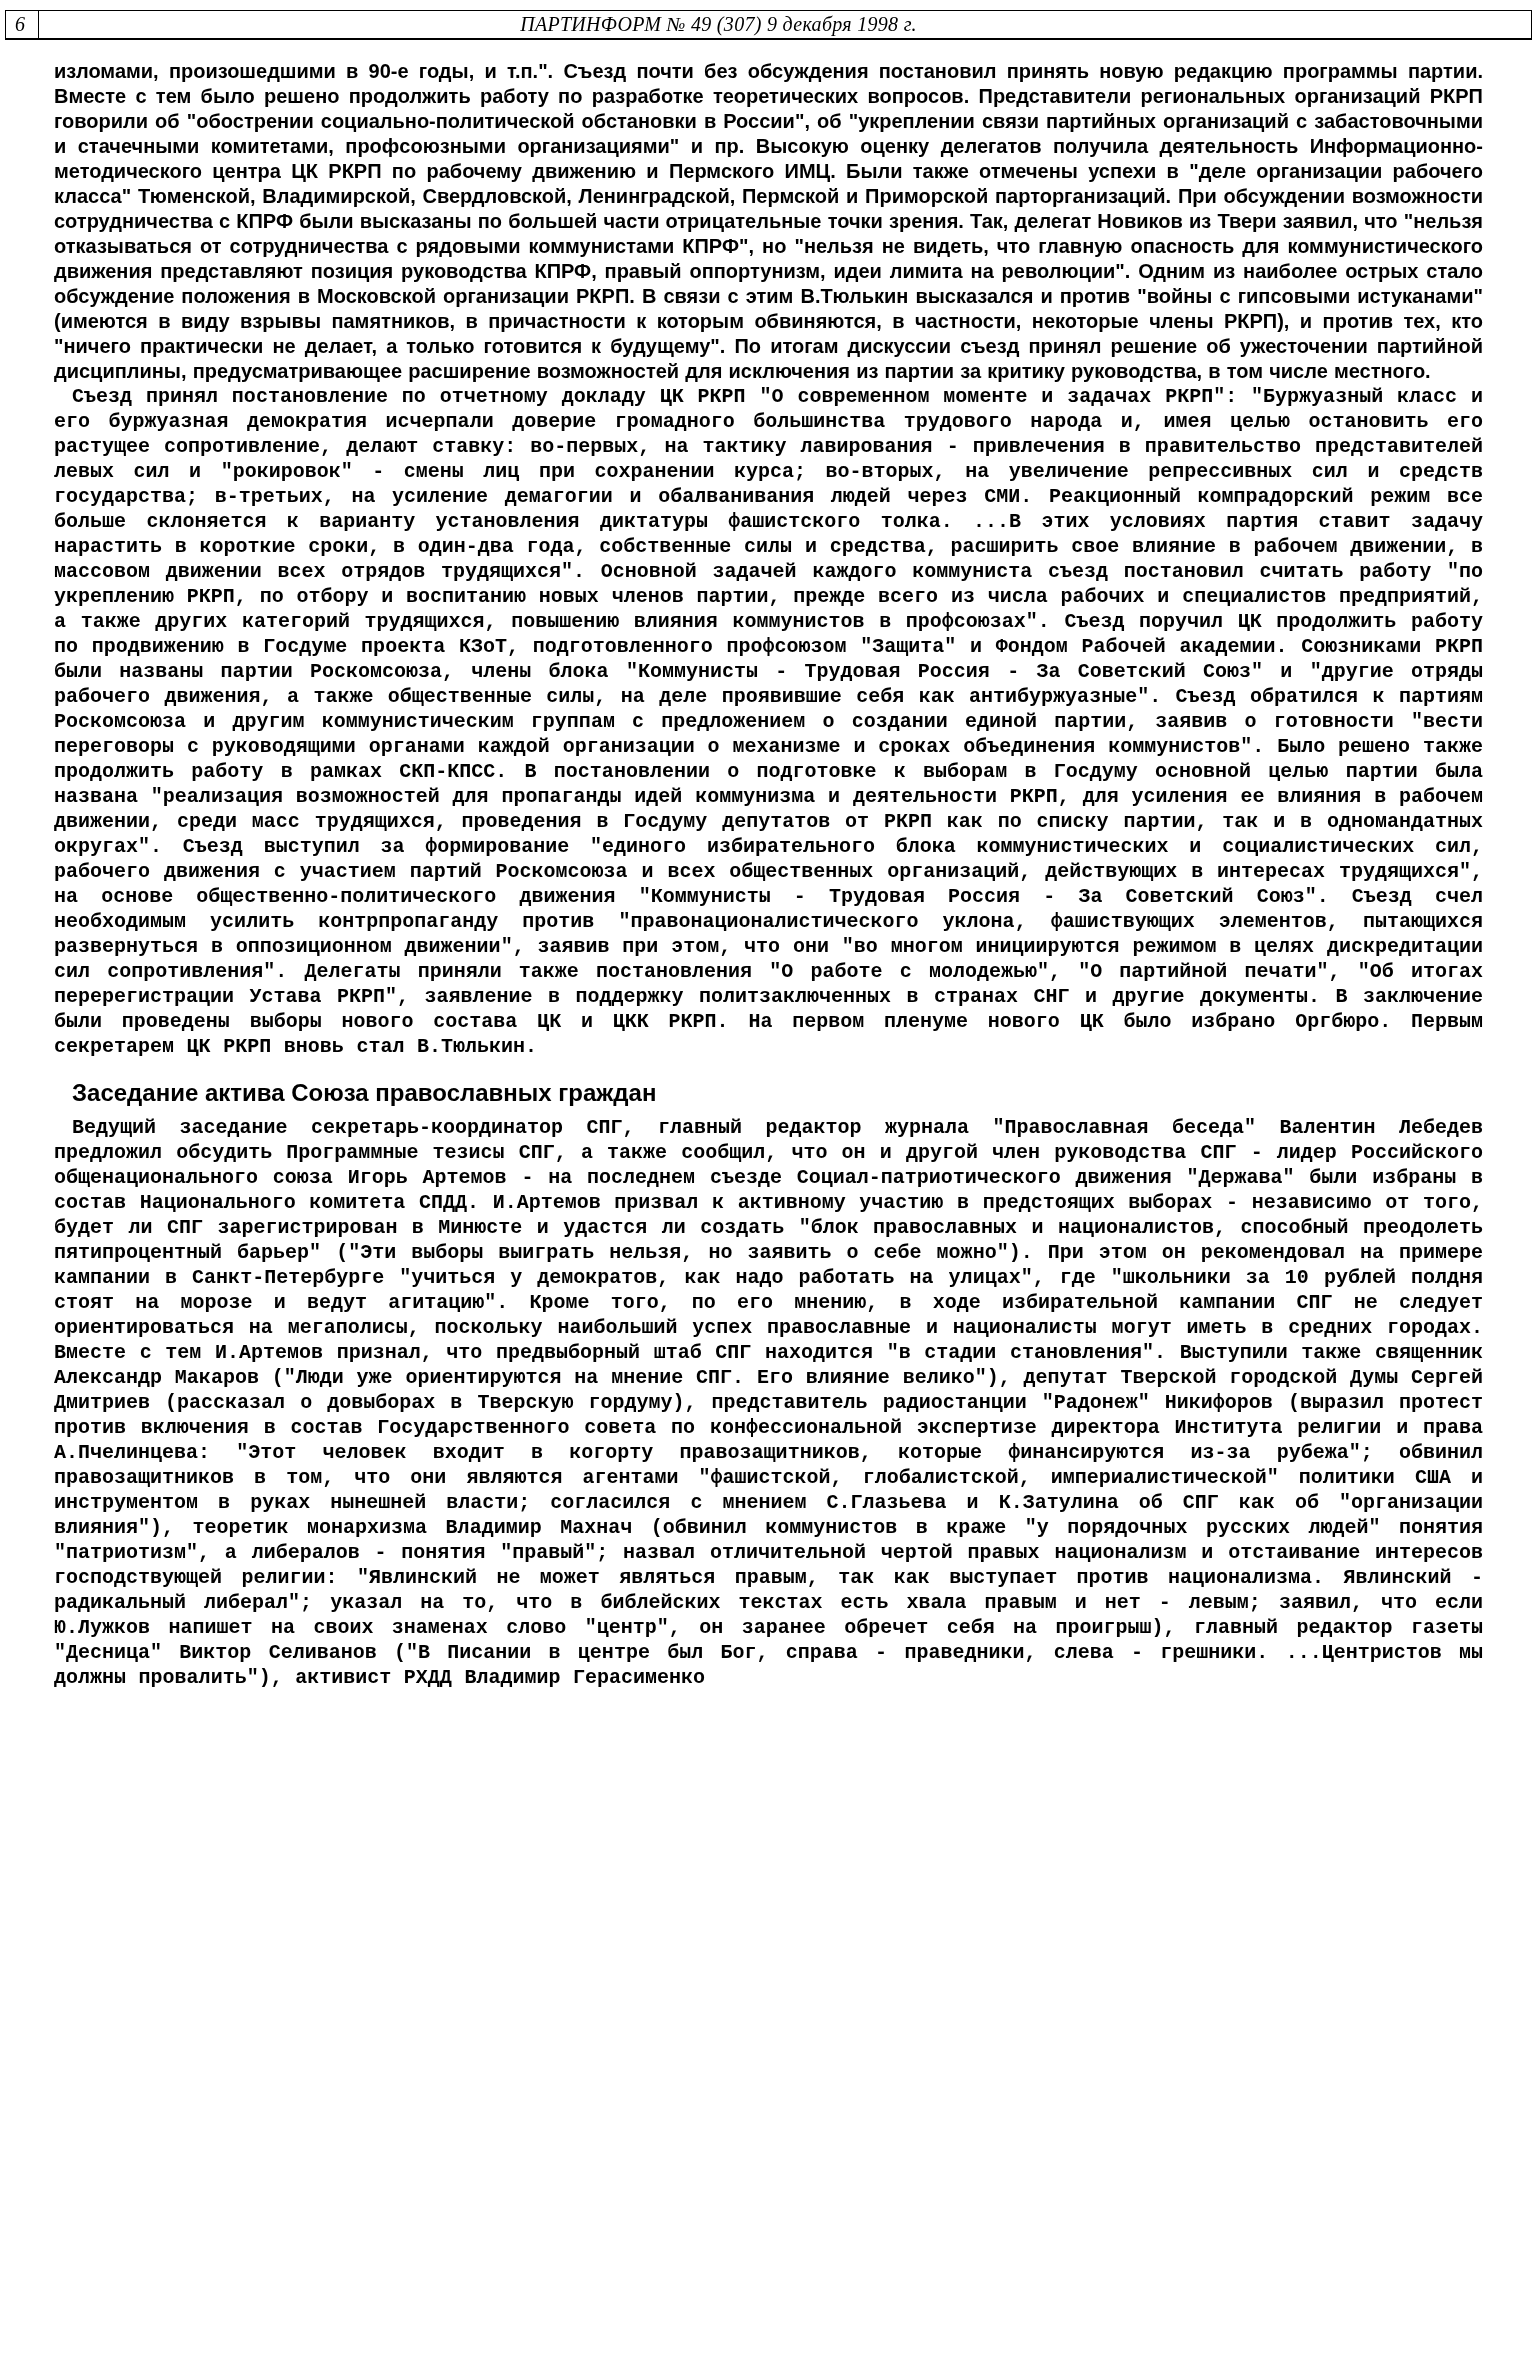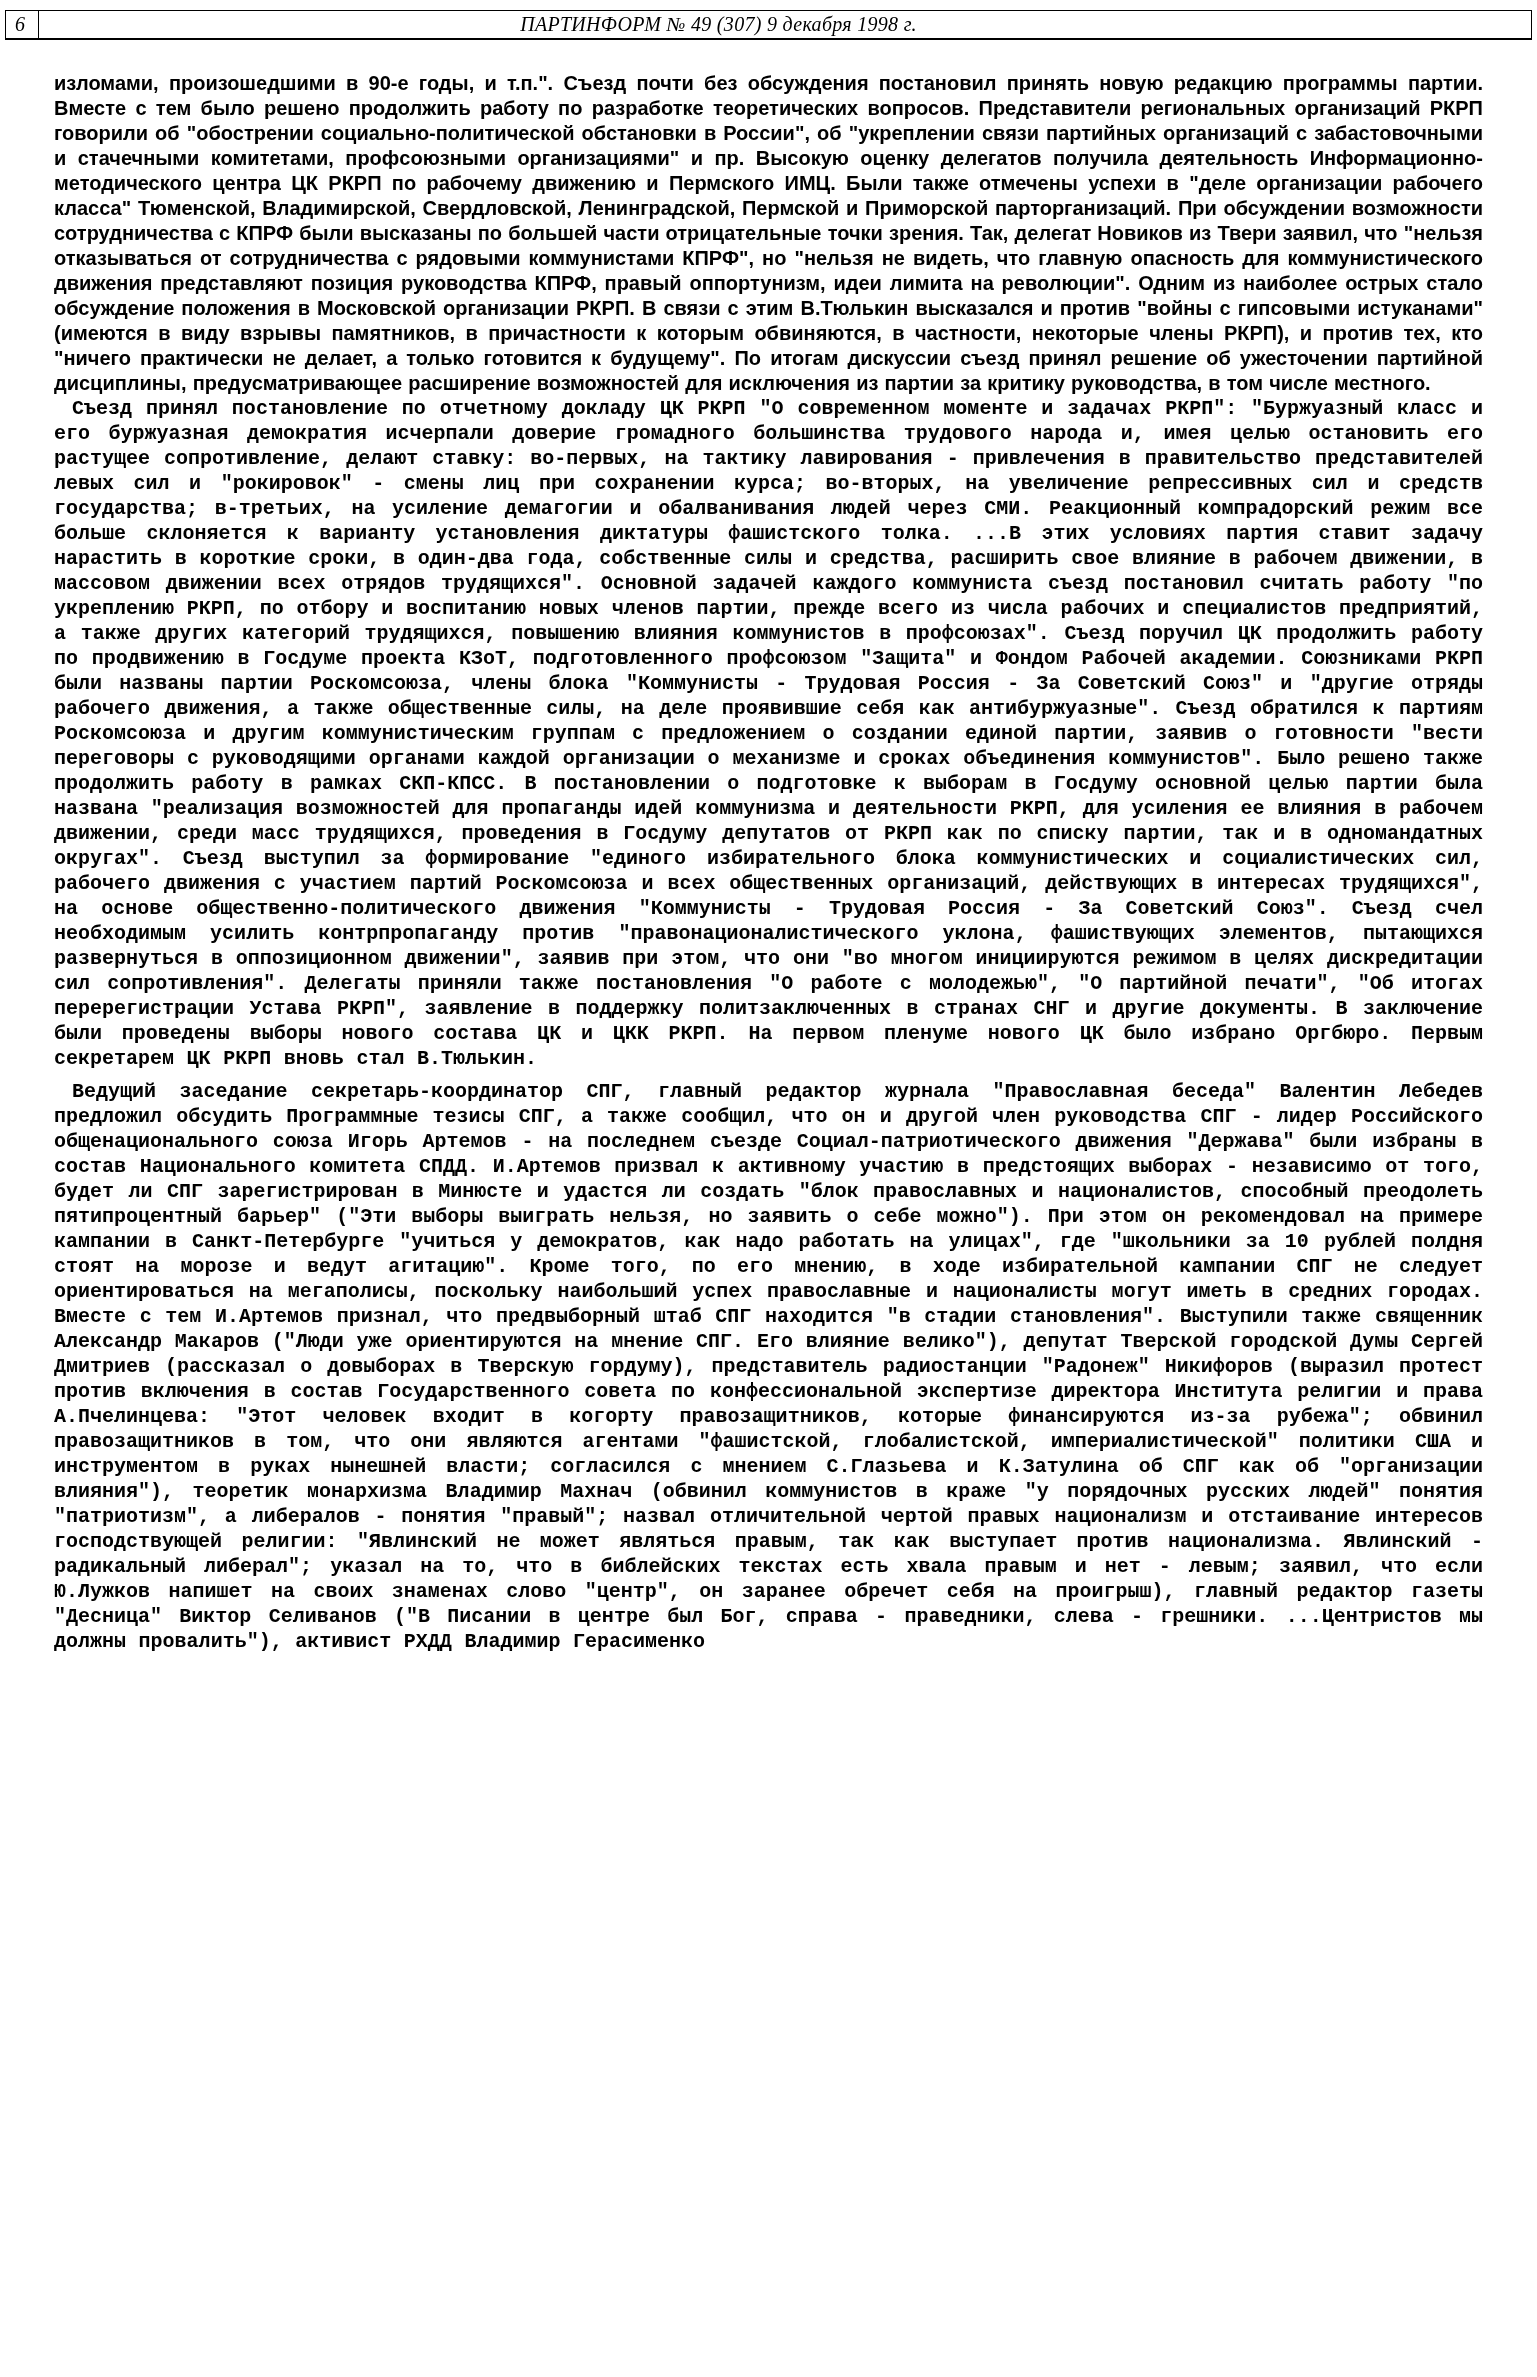--- a/index.html
+++ b/index.html
@@ -46,21 +46,20 @@
     padding-right: 133px;
     letter-spacing: 0.3px;
     white-space: nowrap;
   }
   
   .content {
     position: absolute;
     top: 59px;
     left: 54px;
     right: 54px;
-    margin-top: 12px;
   }
   .para {
     font-size: 20px;
     line-height: 25px;
     font-weight: bold;
     text-align: justify;
     word-spacing: 0.6px;
   }
   .para.indent { text-indent: 18px; font-family: Liberation Mono, monospace; }
   .para.lead { font-weight: normal; }
@@ -83,20 +82,21 @@
     <div class="page-number">6</div>
     <div class="issue-title">ПАРТИНФОРМ № 49 (307) 9 декабря 1998 г.</div>
   </div>
 
   <div class="content">
 
     <p class="para">изломами, произошедшими в 90-е годы, и т.п.". Съезд почти без обсуждения постановил принять новую редакцию программы партии. Вместе с тем было решено продолжить работу по разработке теоретических вопросов. Представители региональных организаций РКРП говорили об "обострении социально-политической обстановки в России", об "укреплении связи партийных организаций с забастовочными и стачечными комитетами, профсоюзными организациями" и пр. Высокую оценку делегатов получила деятельность Информационно-методического центра ЦК РКРП по рабочему движению и Пермского ИМЦ. Были также отмечены успехи в "деле организации рабочего класса" Тюменской, Владимирской, Свердловской, Ленинградской, Пермской и Приморской парторганизаций. При обсуждении возможности сотрудничества с КПРФ были высказаны по большей части отрицательные точки зрения. Так, делегат Новиков из Твери заявил, что "нельзя отказываться от сотрудничества с рядовыми коммунистами КПРФ", но "нельзя не видеть, что главную опасность для коммунистического движения представляют позиция руководства КПРФ, правый оппортунизм, идеи лимита на революции". Одним из наиболее острых стало обсуждение положения в Московской организации РКРП. В связи с этим В.Тюлькин высказался и против "войны с гипсовыми истуканами" (имеются в виду взрывы памятников, в причастности к которым обвиняются, в частности, некоторые члены РКРП), и против тех, кто "ничего практически не делает, а только готовится к будущему". По итогам дискуссии съезд принял решение об ужесточении партийной дисциплины, предусматривающее расширение возможностей для исключения из партии за критику руководства, в том числе местного.</p>
 
     <p class="para indent">Съезд принял постановление по отчетному докладу ЦК РКРП "О современном моменте и задачах РКРП": "Буржуазный класс и его буржуазная демократия исчерпали доверие громадного большинства трудового народа и, имея целью остановить его растущее сопротивление, делают ставку: во-первых, на тактику лавирования - привлечения в правительство представителей левых сил и "рокировок" - смены лиц при сохранении курса; во-вторых, на увеличение репрессивных сил и средств государства; в-третьих, на усиление демагогии и обалванивания людей через СМИ. Реакционный компрадорский режим все больше склоняется к варианту установления диктатуры фашистского толка. ...В этих условиях партия ставит задачу нарастить в короткие сроки, в один-два года, собственные силы и средства, расширить свое влияние в рабочем движении, в массовом движении всех отрядов трудящихся". Основной задачей каждого коммуниста съезд постановил считать работу "по укреплению РКРП, по отбору и воспитанию новых членов партии, прежде всего из числа рабочих и специалистов предприятий, а также других категорий трудящихся, повышению влияния коммунистов в профсоюзах". Съезд поручил ЦК продолжить работу по продвижению в Госдуме проекта КЗоТ, подготовленного профсоюзом "Защита" и Фондом Рабочей академии. Союзниками РКРП были названы партии Роскомсоюза, члены блока "Коммунисты - Трудовая Россия - За Советский Союз" и "другие отряды рабочего движения, а также общественные силы, на деле проявившие себя как антибуржуазные". Съезд обратился к партиям Роскомсоюза и другим коммунистическим группам с предложением о создании единой партии, заявив о готовности "вести переговоры с руководящими органами каждой организации о механизме и сроках объединения коммунистов". Было решено также продолжить работу в рамках СКП-КПСС. В постановлении о подготовке к выборам в Госдуму основной целью партии была названа "реализация возможностей для пропаганды идей коммунизма и деятельности РКРП, для усиления ее влияния в рабочем движении, среди масс трудящихся, проведения в Госдуму депутатов от РКРП как по списку партии, так и в одномандатных округах". Съезд выступил за формирование "единого избирательного блока коммунистических и социалистических сил, рабочего движения с участием партий Роскомсоюза и всех общественных организаций, действующих в интересах трудящихся", на основе общественно-политического движения "Коммунисты - Трудовая Россия - За Советский Союз". Съезд счел необходимым усилить контрпропаганду против "правонационалистического уклона, фашиствующих элементов, пытающихся развернуться в оппозиционном движении", заявив при этом, что они "во многом инициируются режимом в целях дискредитации сил сопротивления". Делегаты приняли также постановления "О работе с молодежью", "О партийной печати", "Об итогах перерегистрации Устава РКРП", заявление в поддержку политзаключенных в странах СНГ и другие документы. В заключение были проведены выборы нового состава ЦК и ЦКК РКРП. На первом пленуме нового ЦК было избрано Оргбюро. Первым секретарем ЦК РКРП вновь стал В.Тюлькин.</p>
 
+    <h2 class="section-heading">Заседание актива Союза православных граждан</h2>
 
 
     <p class="para indent body-after-lead">Ведущий заседание секретарь-координатор СПГ, главный редактор журнала "Православная беседа" Валентин Лебедев предложил обсудить Программные тезисы СПГ, а также сообщил, что он и другой член руководства СПГ - лидер Российского общенационального союза Игорь Артемов - на последнем съезде Социал-патриотического движения "Держава" были избраны в состав Национального комитета СПДД. И.Артемов призвал к активному участию в предстоящих выборах - независимо от того, будет ли СПГ зарегистрирован в Минюсте и удастся ли создать "блок православных и националистов, способный преодолеть пятипроцентный барьер" ("Эти выборы выиграть нельзя, но заявить о себе можно"). При этом он рекомендовал на примере кампании в Санкт-Петербурге "учиться у демократов, как надо работать на улицах", где "школьники за 10 рублей полдня стоят на морозе и ведут агитацию". Кроме того, по его мнению, в ходе избирательной кампании СПГ не следует ориентироваться на мегаполисы, поскольку наибольший успех православные и националисты могут иметь в средних городах. Вместе с тем И.Артемов признал, что предвыборный штаб СПГ находится "в стадии становления". Выступили также священник Александр Макаров ("Люди уже ориентируются на мнение СПГ. Его влияние велико"), депутат Тверской городской Думы Сергей Дмитриев (рассказал о довыборах в Тверскую гордуму), представитель радиостанции "Радонеж" Никифоров (выразил протест против включения в состав Государственного совета по конфессиональной экспертизе директора Института религии и права А.Пчелинцева: "Этот человек входит в когорту правозащитников, которые финансируются из-за рубежа"; обвинил правозащитников в том, что они являются агентами "фашистской, глобалистской, империалистической" политики США и инструментом в руках нынешней власти; согласился с мнением С.Глазьева и К.Затулина об СПГ как об "организации влияния"), теоретик монархизма Владимир Махнач (обвинил коммунистов в краже "у порядочных русских людей" понятия "патриотизм", а либералов - понятия "правый"; назвал отличительной чертой правых национализм и отстаивание интересов господствующей религии: "Явлинский не может являться правым, так как выступает против национализма. Явлинский - радикальный либерал"; указал на то, что в библейских текстах есть хвала правым и нет - левым; заявил, что если Ю.Лужков напишет на своих знаменах слово "центр", он заранее обречет себя на проигрыш), главный редактор газеты "Десница" Виктор Селиванов ("В Писании в центре был Бог, справа - праведники, слева - грешники. ...Центристов мы должны провалить"), активист РХДД Владимир Герасименко</p>
 
   </div>
 
 </div>
 
 
 </body></html>

